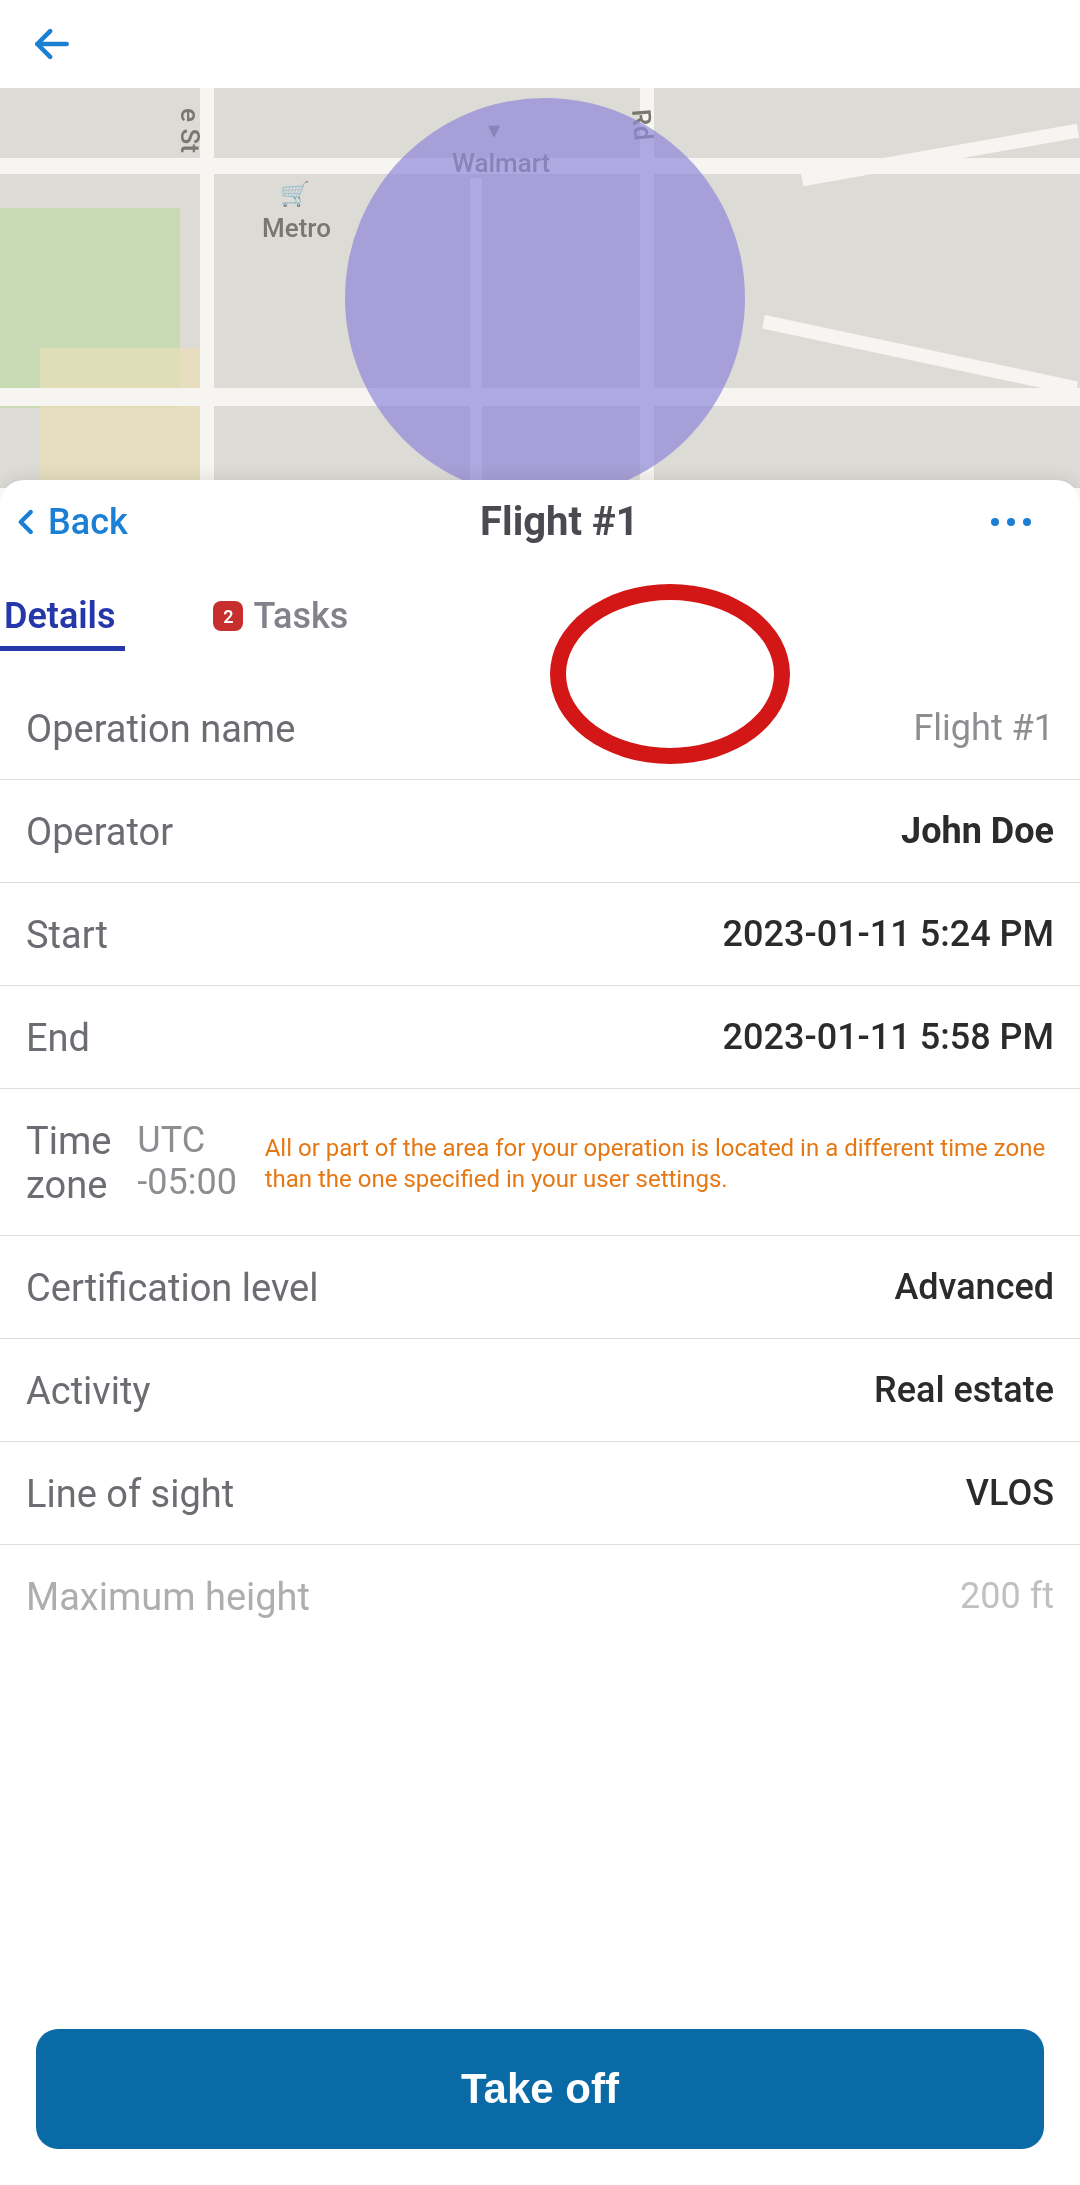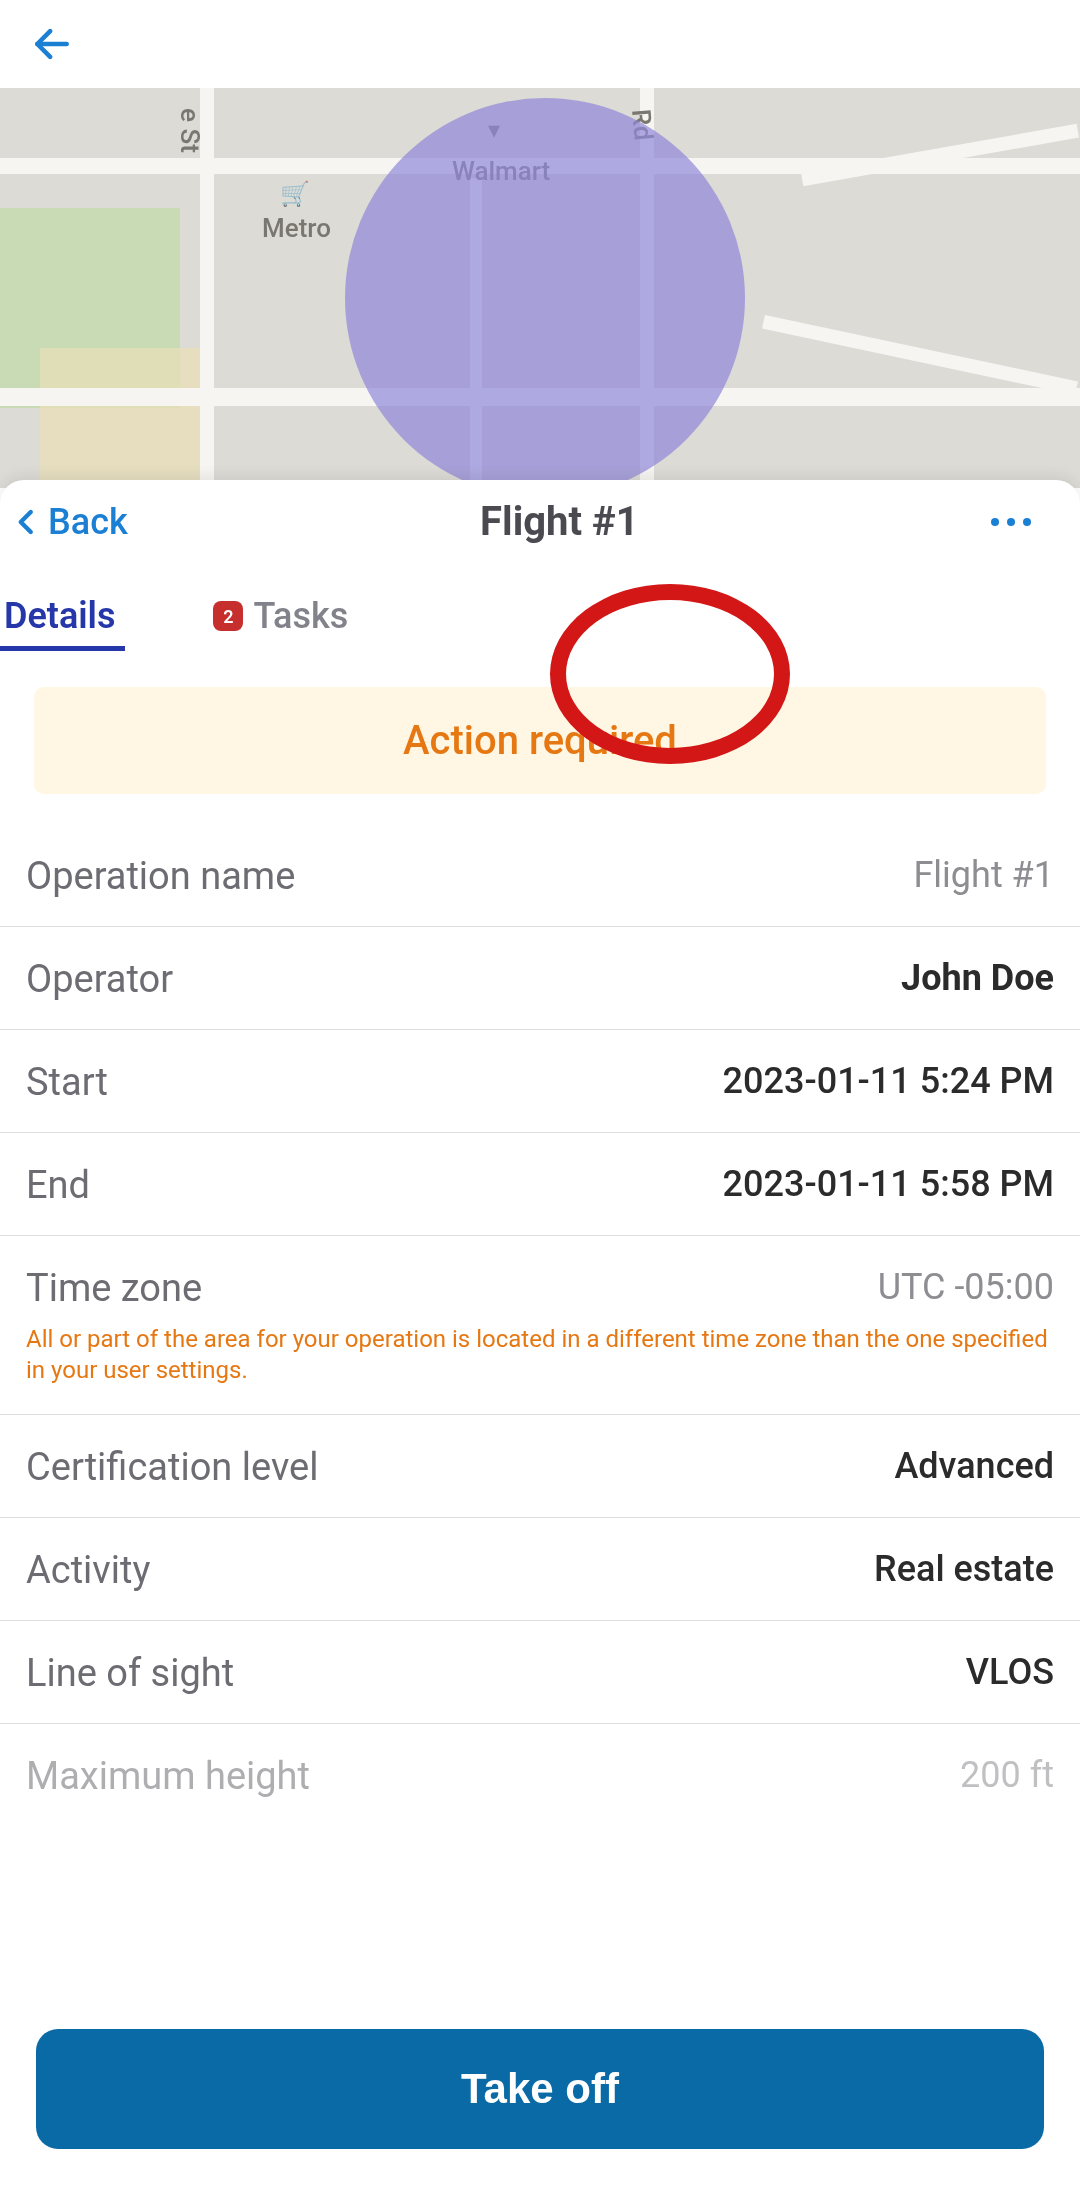--- a/index.html
+++ b/index.html
@@ -198,22 +198,22 @@
     color: #2b2b2b;
     font-size: 36px;
     font-weight: 500;
   }
   .row-value-muted {
     color: #8d8d92;
     font-size: 36px;
     font-weight: 400;
   }
   .row-with-note {
-    flex-direction: column;
     align-items: stretch;
+    gap: 16px;
   }
   .row-with-note .row-top {
     display: flex;
     justify-content: space-between;
   }
   .row-note {
     color: #e67813;
     font-size: 24px;
     line-height: 1.3;
     margin-top: 14px;
@@ -255,21 +255,21 @@
   <div class="park" style="left:0; top:120px; width:180px; height:200px;"></div>
   <div class="park-light" style="left:40px; top:260px; width:170px; height:140px;"></div>
   <div class="road" style="left:0; top:0; width:1080px; height:16px; top:70px;"></div>
   <div class="road" style="left:0; top:300px; width:1080px; height:18px;"></div>
   <div class="road" style="left:200px; top:0; width:14px; height:400px;"></div>
   <div class="road" style="left:640px; top:0; width:14px; height:400px;"></div>
   <div class="road" style="left:470px; top:90px; width:12px; height:310px;"></div>
   <div class="road" style="left:800px; top:60px; width:280px; height:14px; transform:rotate(-10deg);"></div>
   <div class="road" style="left:760px; top:260px; width:320px; height:14px; transform:rotate(12deg);"></div>
 
-  <div class="map-label" style="left:452px; top:60px;margin-top:8px;">Walmart</div>
+  <div class="map-label" style="left:452px; top:60px;">Walmart</div>
   <div class="map-icon" style="left:488px; top:28px;">▾</div>
   <div class="map-label" style="left:262px; top:125px;">Metro</div>
   <div class="map-icon" style="left:280px; top:92px;">🛒</div>
   <div class="map-label" style="left:205px; top:20px; transform:rotate(90deg); transform-origin:left top;">e St</div>
   <div class="map-label" style="left:656px; top:20px; transform:rotate(85deg); transform-origin:left top;">Rd</div>
 
   <div class="flight-circle"></div>
   <div class="map-dim"></div>
 </div>
 
@@ -293,21 +293,20 @@
   <div class="tabs">
     <div class="tab tab-active">
       <span>Details</span>
     </div>
     <div class="tab tab-inactive">
       <span class="badge">2</span>
       <span>Tasks</span>
     </div>
   </div>
 
-  <div class="alert">Action required</div>
 
   <div class="details">
 
     <div class="row">
       <div class="row-label">Operation name</div>
       <div class="row-value-muted">Flight #1</div>
     </div>
 
     <div class="row">
       <div class="row-label">Operator</div>

